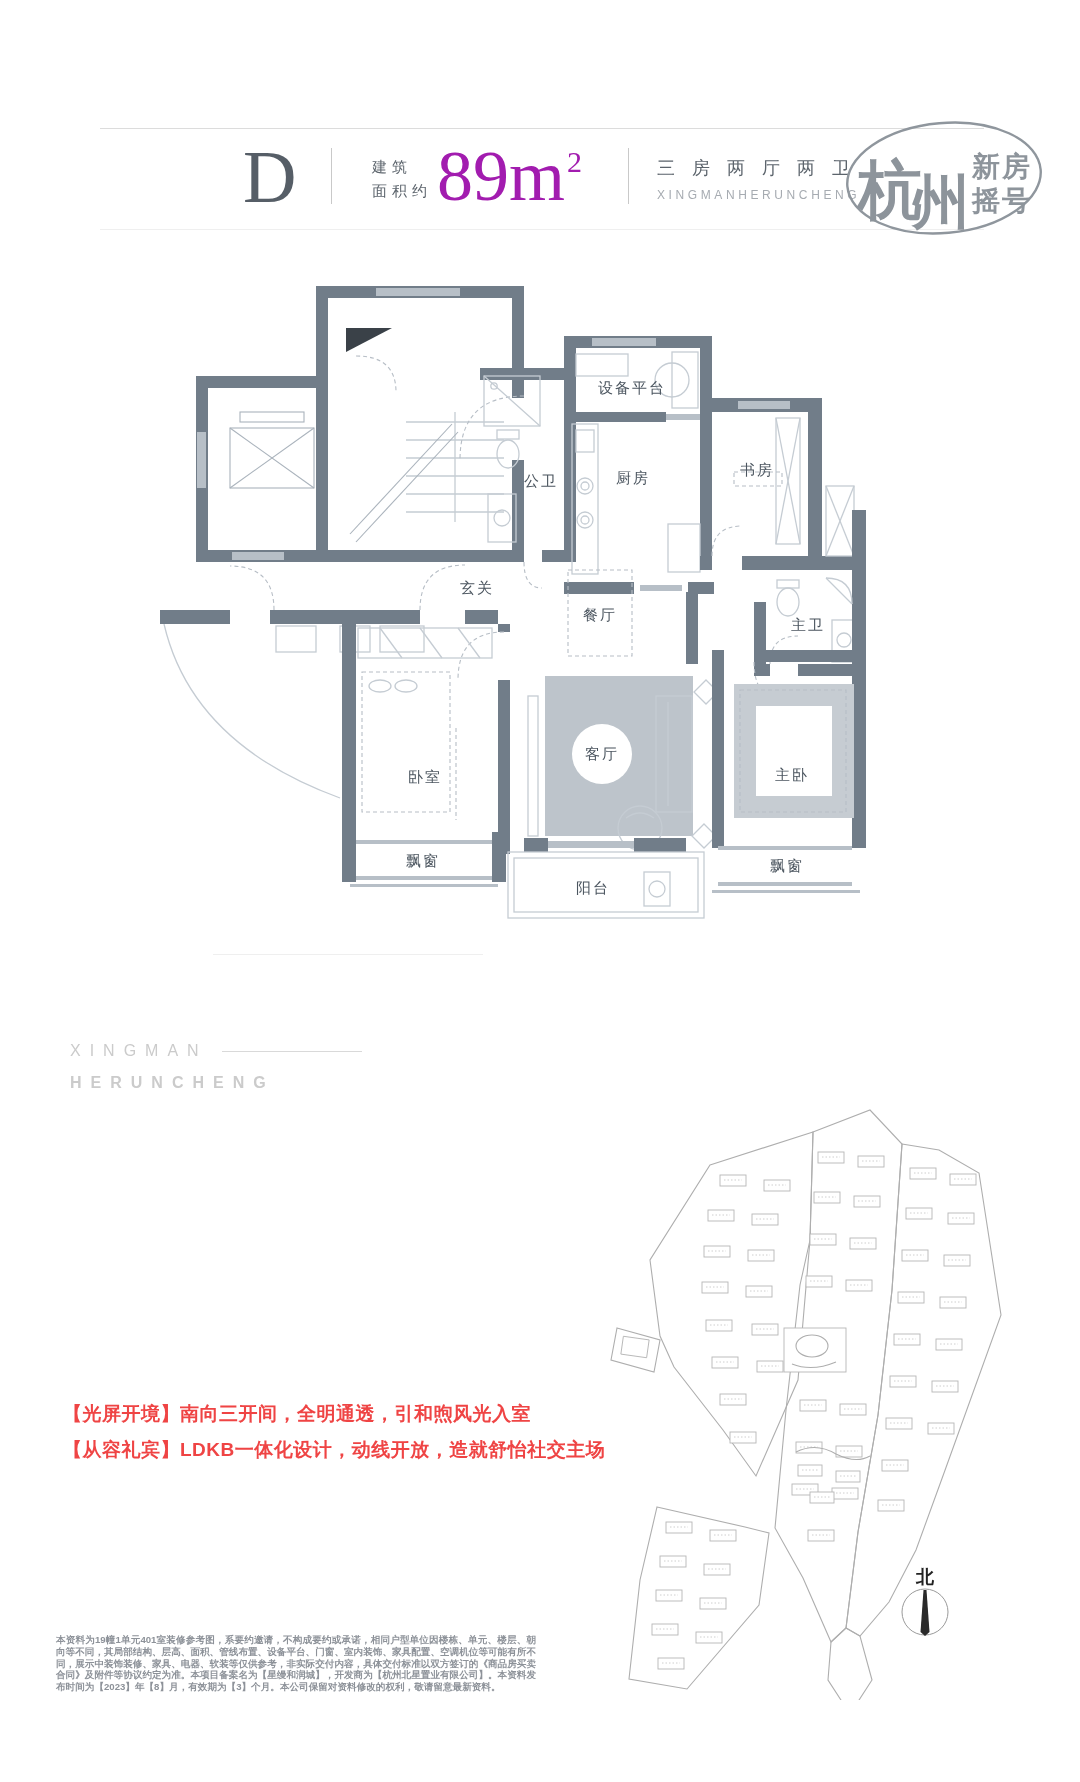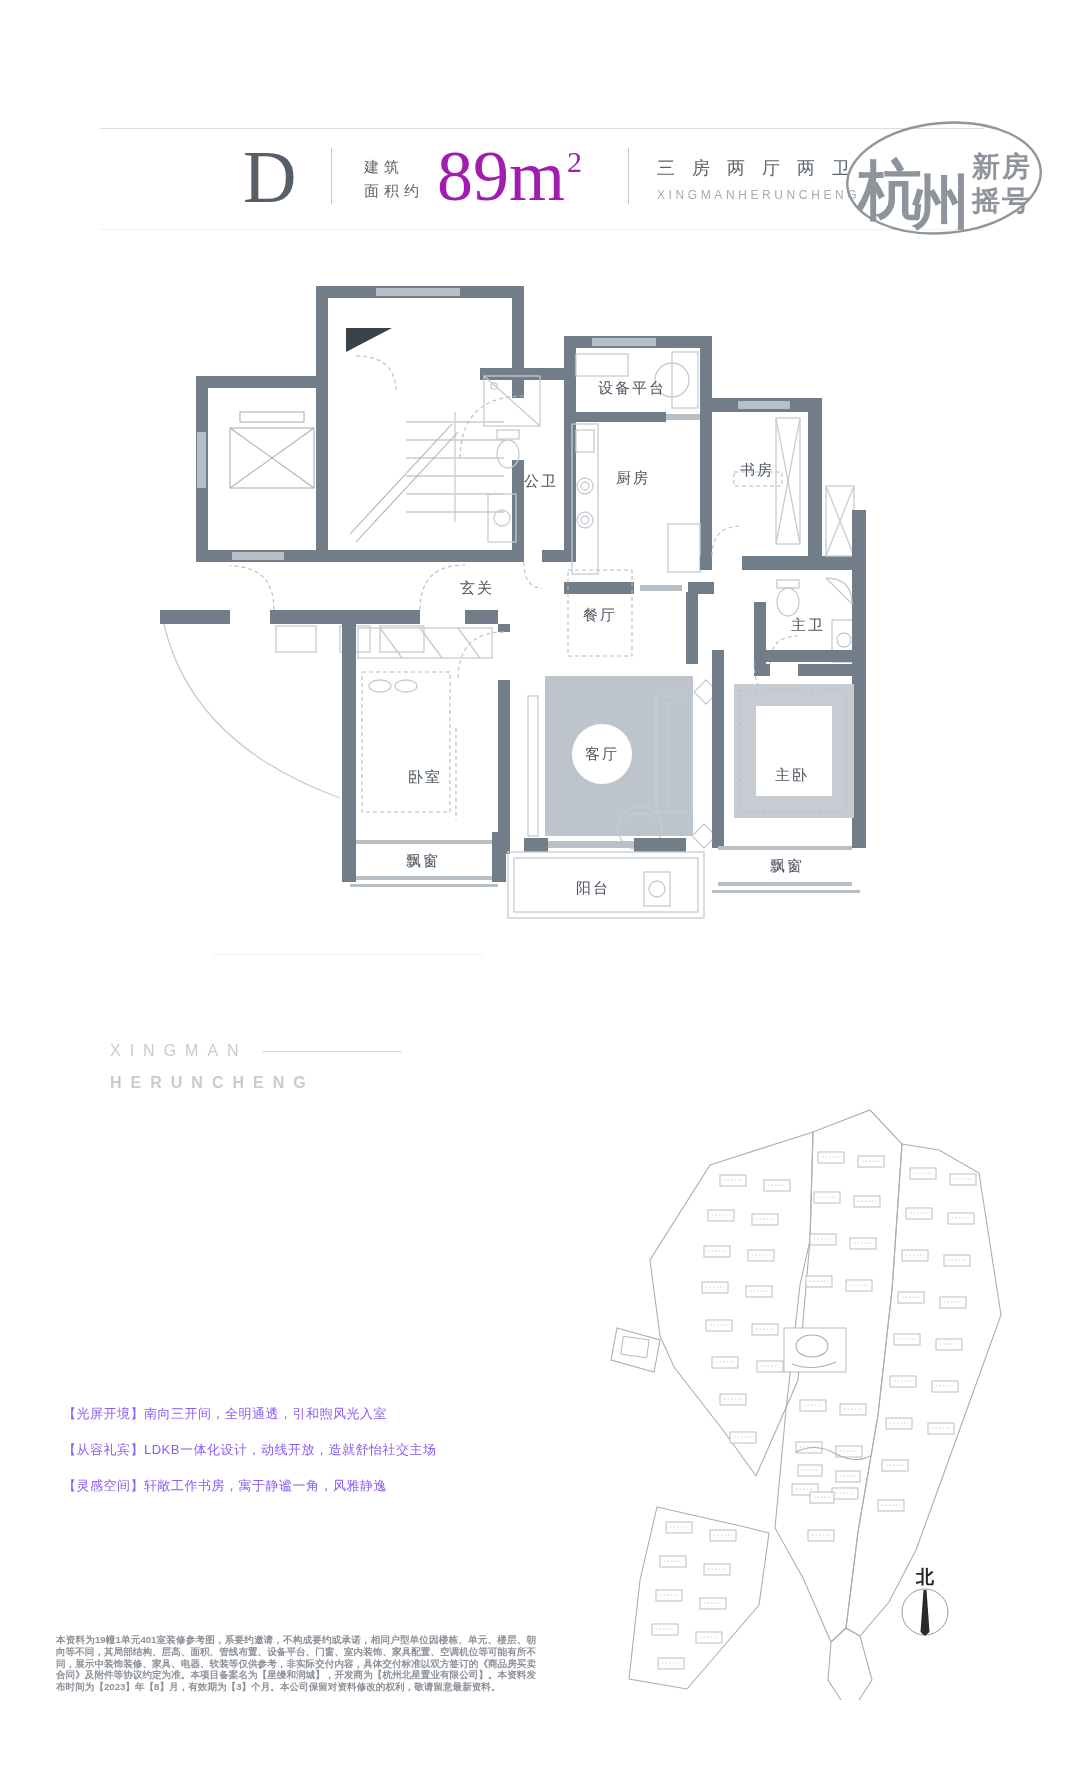--- a/index.html
+++ b/index.html
@@ -13,24 +13,24 @@
   .vdiv{position:absolute;width:1px;background:#c9c9c9;}
   .area-label{font-size:15px;color:#5c646c;letter-spacing:5px;line-height:24px;}
   .area-value{font-family:"Liberation Serif","DejaVu Serif",serif;font-size:72px;color:#a21caf;line-height:1;}
   .area-value sup{font-size:30px;vertical-align:28px;margin-left:2px;}
   .layout-cn{font-size:18px;color:#5c646c;letter-spacing:17px;white-space:nowrap;}
   .layout-en{font-size:12px;color:#a6abb1;letter-spacing:3.6px;margin-top:8px;white-space:nowrap;}
   
   .logo{position:absolute;left:842px;top:118px;width:206px;height:124px;}
   .logo svg{overflow:visible;}
   
-  .brand-line{font-size:16px;color:#cbcbcb;letter-spacing:9px;white-space:nowrap;margin-left:40px;}
+  .brand-line{font-size:16px;color:#cbcbcb;letter-spacing:9px;white-space:nowrap;}
   
   .features{position:absolute;left:63px;top:1396px;}
-  .feature-line{font-size:13px;color:#8b5cf6;font-weight:400;letter-spacing:0.5px;line-height:36px;white-space:nowrap;}
+  .feature-line{font-size:19px;color:#ef4444;font-weight:700;letter-spacing:0.5px;line-height:36px;white-space:nowrap;}
   
   .disclaimer{position:absolute;left:56px;top:1634px;width:480px;font-size:9.6px;line-height:11.8px;
               color:#8d9299;text-align:justify;font-weight:700;}
   
   .fp .wd{fill:#717d89;}
   .fp .wl{fill:#b7bfc7;}
   .fp .o{fill:none;stroke:#c5ccd3;stroke-width:1.3;}
   .fp .o2{fill:none;stroke:#aab3bc;stroke-width:1.1;}
   .fp .d{fill:none;stroke:#b7bec6;stroke-width:1.1;stroke-dasharray:4 3;}
   .fp .rug{fill:#bdc4cb;}
@@ -45,21 +45,21 @@
 </head>
 <body>
 
 <div class="page">
 
   <div class="hrule" style="left:100px;top:128px;width:884px;"></div>
   <div class="hrule light" style="left:100px;top:229px;width:884px;"></div>
 
   <div class="abs unit-letter" style="left:243px;top:140px;">D</div>
   <div class="vdiv" style="left:331px;top:148px;height:56px;"></div>
-  <div class="abs" style="left:364px;top:155px;">
+  <div class="abs" style="left:372px;top:155px;">
     <div class="area-label">建筑</div>
     <div class="area-label">面积约</div>
   </div>
   <div class="abs area-value" style="left:437px;top:140px;">
     <span>89m</span><sup>2</sup>
   </div>
   <div class="vdiv" style="left:628px;top:148px;height:56px;"></div>
   <div class="abs" style="left:657px;top:156px;">
     <div class="layout-cn">三房两厅两卫</div>
     <div class="layout-en">XINGMANHERUNCHENG</div>
@@ -257,21 +257,20 @@
     <div style="display:flex;align-items:center;">
       <span class="brand-line">XINGMAN</span>
       <span style="display:inline-block;width:140px;height:1px;background:#d9d9d9;margin-left:14px;"></span>
     </div>
     <div class="brand-line" style="margin-top:14px;font-weight:bold;">HERUNCHENG</div>
   </div>
 
   <div class="features">
     <div class="feature-line">【光屏开境】南向三开间，全明通透，引和煦风光入室</div>
     <div class="feature-line">【从容礼宾】LDKB一体化设计，动线开放，造就舒怡社交主场</div>
-    <div class="feature-line">【灵感空间】轩敞工作书房，寓于静谧一角，风雅静逸</div>
   </div>
 
   <svg class="sp abs" style="left:560px;top:1080px;" width="520" height="620" viewBox="0 0 520 620">
 
     <polygon class="b" points="150,85 253,52 250,160 238,300 196,396 163,350 114,287 100,256 90,180"></polygon>
     <polygon class="b" points="57,248 100,260 94,292 51,280"></polygon>
     <rect class="bl" x="62" y="258" width="26" height="18" transform="rotate(8 75 267)"></rect>
     <polygon class="b" points="253,52 310,30 342,64 332,210 318,335 298,452 286,548 271,562 243,498 215,448 226,330 240,205 250,160"></polygon>
     <polygon class="b" points="342,64 379,70 419,93 441,235 384,393 356,470 329,522 300,556 286,548 298,452 318,335 332,210"></polygon>
     <polygon class="b" points="97,427 185,447 209,453 199,525 127,609 69,599 80,500"></polygon>

